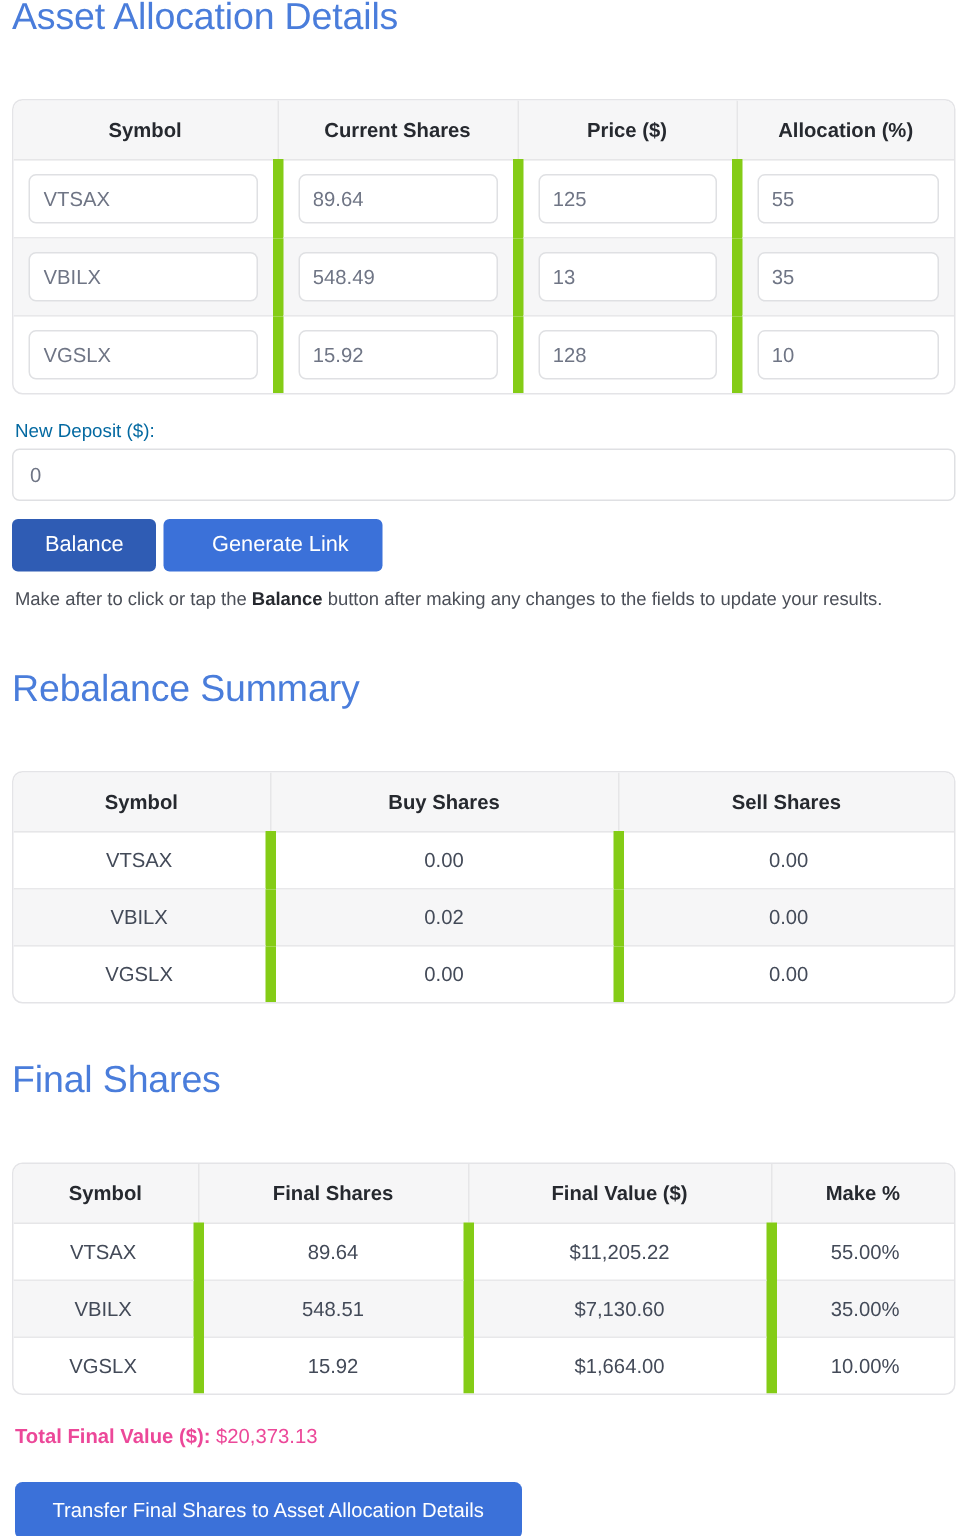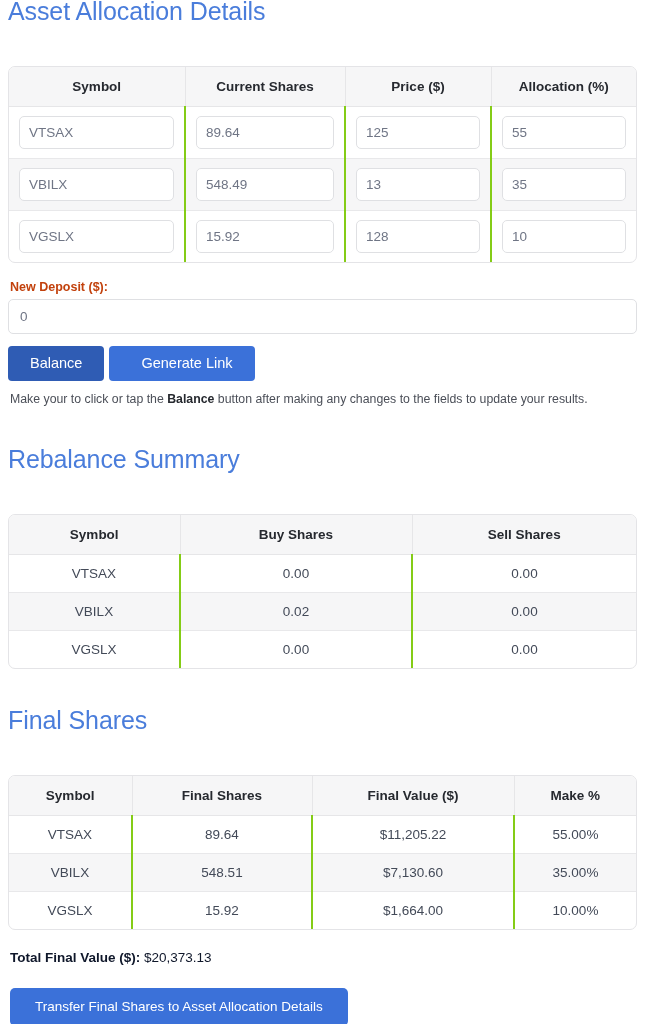--- a/index.html
+++ b/index.html
@@ -50,21 +50,21 @@
     text-align: center;
     padding: 12px 6px;
     border-right: 1px solid #e6e6e8;
     border-bottom: 1px solid #e6e6e8;
   }
   table.grid th:last-child { border-right: none; }
   table.grid td {
     text-align: center;
     font-size: 13.5px;
     color: #434a58;
-    border-right: 2px solid #84cc16;
+    border-right: 7px solid #84cc16;
     border-bottom: 1px solid #e8e8ea;
   }
   table.grid td:last-child { border-right: none; }
   table.grid tbody tr:last-child td { border-bottom: none; }
   table.grid tbody tr.striped td { background: #f6f6f7; }
 
   
   .alloc td { padding: 9px 10px; height: 51px; }
   .cell-input {
     width: 100%;
@@ -81,22 +81,22 @@
     line-height: 31px;
     text-align: left;
   }
 
   
   .result td { padding: 11px 6px; height: 37px; }
 
   
   .deposit-label {
     font-size: 12.5px;
-    font-weight: bold;
-    color: #c2410c;
+    font-weight: normal;
+    color: #0369a1;
     margin: 17px 0 5px 2px;
   }
   .deposit-input {
     width: 629px;
     height: 35px;
     border: 1px solid #dfe0e3;
     border-radius: 5px;
     background: #ffffff;
     font-family: "Liberation Sans", sans-serif;
     font-size: 13.5px;
@@ -132,21 +132,21 @@
     line-height: 17px;
     color: #4b4f58;
     margin: 10px 0 0 2px;
     width: 612px;
   }
   .hint b { font-weight: bold; color: #26292f; }
 
   
   .total-line {
     font-size: 13.5px;
-    color: #0f172a;
+    color: #ec4899;
     margin: 20px 0 0 2px;
   }
   .total-line .lbl { font-weight: bold; }
 
   .transfer-btn {
     margin: 23px 0 0 2px;
     background: #3b71d9;
     border: none;
     border-radius: 5px;
     color: #ffffff;
@@ -233,21 +233,21 @@
   
   <div class="deposit-label">New Deposit ($):</div>
   <input class="deposit-input" type="text" value="0" style="">
 
   
   <div class="btn-row">
     <button class="btn primary-dark">Balance</button>
     <button class="btn primary">Generate Link</button>
   </div>
 
-  <p class="hint"><span>Make your to click or tap the </span><b>Balance</b><span> button after making any changes to the fields to update your results.</span></p>
+  <p class="hint"><span>Make after to click or tap the </span><b>Balance</b><span> button after making any changes to the fields to update your results.</span></p>
 
   
   <h1 class="section-title spaced">Rebalance Summary</h1>
 
   <div class="table-card">
     <table class="grid result">
       <colgroup>
         <col style="width:171px">
           <col style="width:232px">
           <col style="width:224px">

